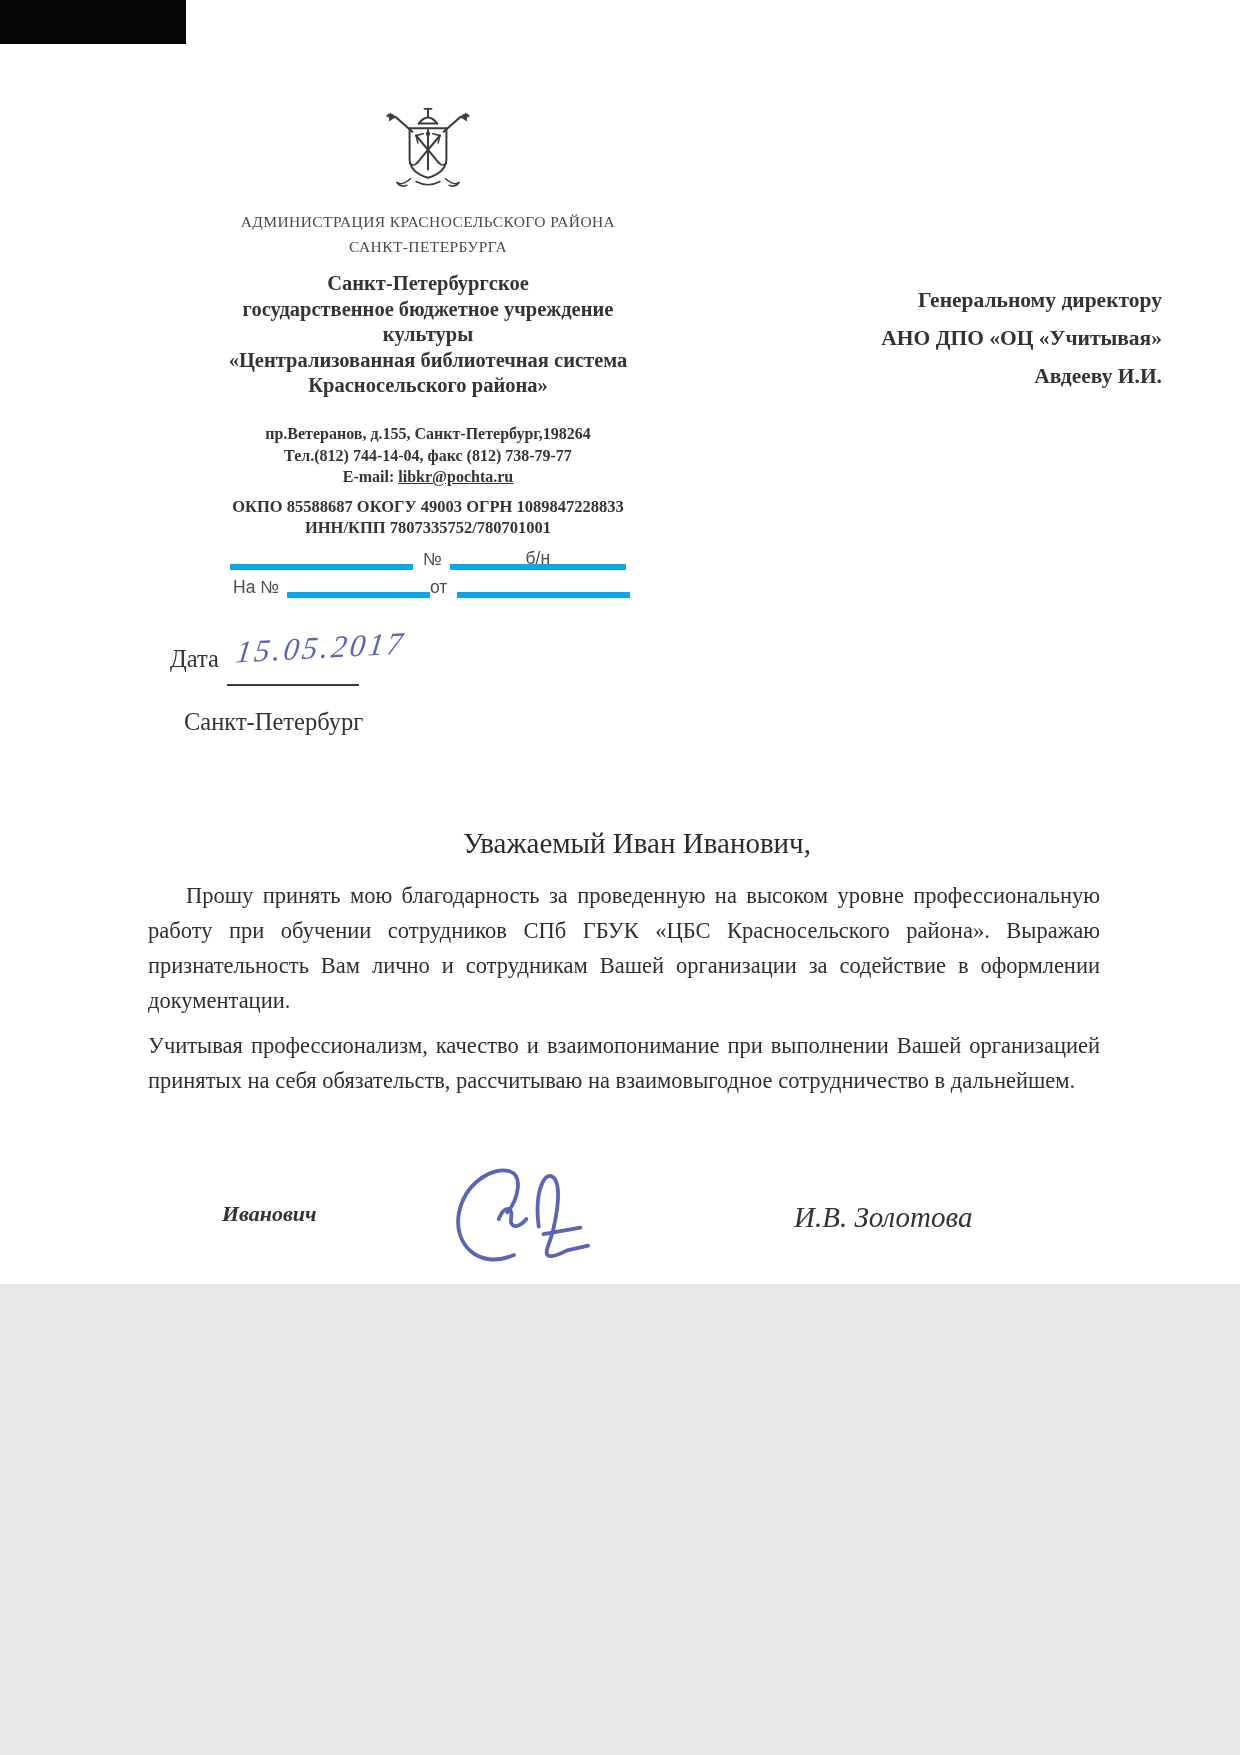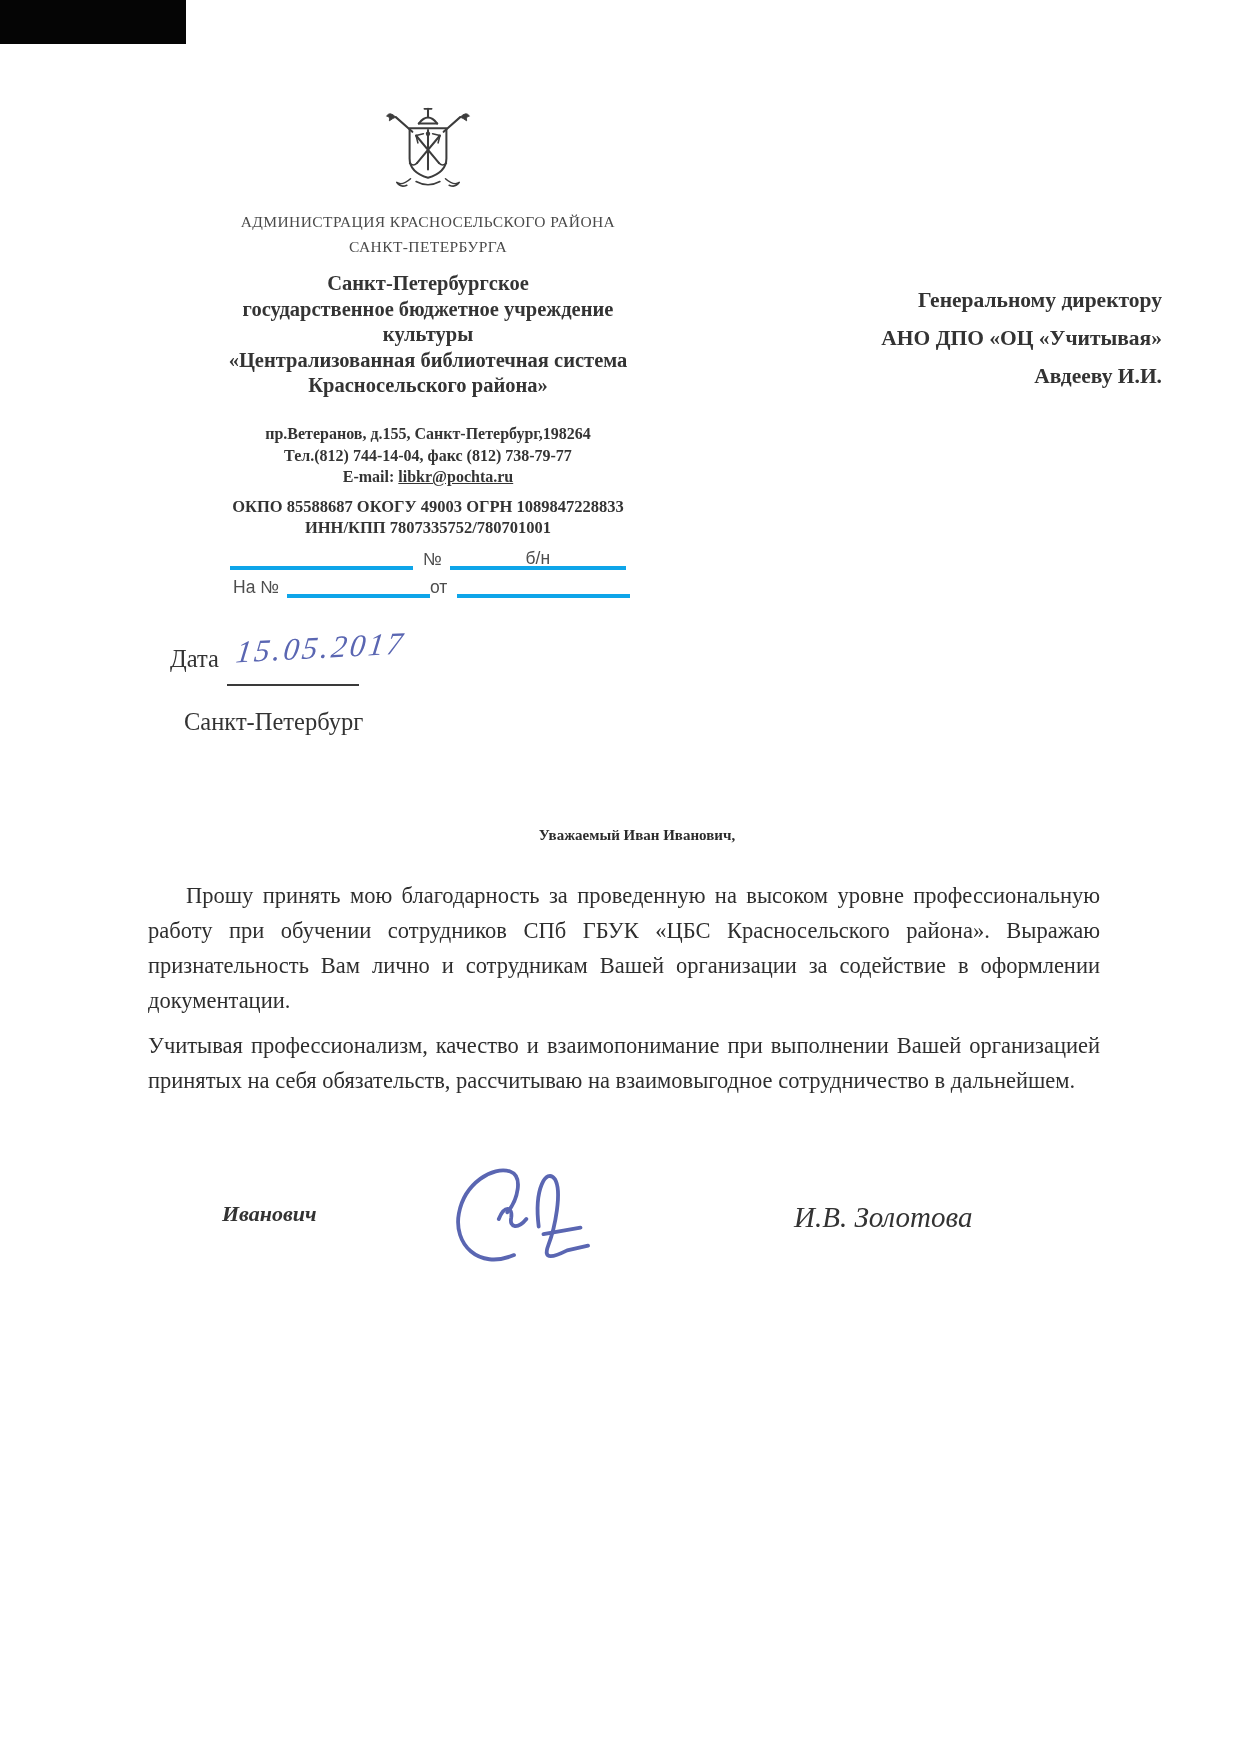--- a/index.html
+++ b/index.html
@@ -1,17 +1,17 @@
 <!DOCTYPE html>
 <html><head>
 <meta charset="utf-8">
 <style>
   html,body { margin:0; padding:0; background:#e8e8e8; }
   .page {
-    position:relative; width:1240px; height:1755px; margin:0 auto;
+    position:relative; width:1240px; height:1284px; margin:0 auto;
     background:#ffffff; overflow:hidden;
     font-family:"Liberation Serif", serif; color:#2e2e2e;
   }
 
   .scan-bar { position:absolute; left:0; top:0; width:186px; height:44px; background:#050505; }
 
   .emblem { position:absolute; left:382px; top:104px; width:92px; height:98px; }
 
   .admin {
     position:absolute; left:160px; top:209px; width:536px; text-align:center;
@@ -33,21 +33,21 @@
     position:absolute; left:150px; top:496px; width:556px; text-align:center;
     font-weight:bold; font-size:16.5px; line-height:21px; color:#343434;
   }
 
   .refrow {
     position:absolute; display:flex; align-items:flex-end;
     font-family:"Liberation Sans", sans-serif; font-size:17.5px; color:#4d4d4d;
   }
   .ref1 { left:230px; top:548px; }
   .ref2 { left:233px; top:576px; }
-  .u { border-bottom:4px solid #0ea5e9; height:22px; display:inline-block; box-sizing:border-box; }
+  .u { border-bottom:6px solid #0ea5e9; height:22px; display:inline-block; box-sizing:border-box; }
   .ref1 .u1 { width:183px; }
   .ref1 .no-label { margin:0 8px 0 10px; }
   .ref1 .u2 { width:176px; text-align:center; }
   .ref2 .u1 { width:143px; margin-left:8px; }
   .ref2 .ot-label { margin-left:0; }
   .ref2 .u2 { width:173px; margin-left:10px; }
 
   .addressee {
     position:absolute; right:78px; top:281px; text-align:right;
     font-weight:bold; font-size:21.5px; line-height:38px; color:#333;
@@ -58,21 +58,21 @@
     position:absolute; left:236px; top:630px; font-size:31px; color:#5a66b2;
     font-style:italic; letter-spacing:3px;
     transform:rotate(-3deg) skewX(-10deg);
   }
   .date-underline { position:absolute; left:227px; top:662px; width:132px; height:22px; border-bottom:2px solid #3a3a3a; }
 
   .city { position:absolute; left:184px; top:708px; font-size:24.5px; color:#333; }
 
   .salutation {
     position:absolute; left:57px; top:827px; width:1160px; text-align:center;
-    font-weight:bold; font-size:15px; color:#2b2b2b;
+    font-weight:normal; font-size:29px; color:#2b2b2b;
   }
 
   .para {
     position:absolute; left:148px; width:952px; margin:0;
     font-size:22.5px; line-height:35px; color:#2e2e2e;
     text-align:justify; text-align-last:left;
   }
   .p1 { top:878px; text-indent:38px; }
   .p2 { top:1028px; }
 

